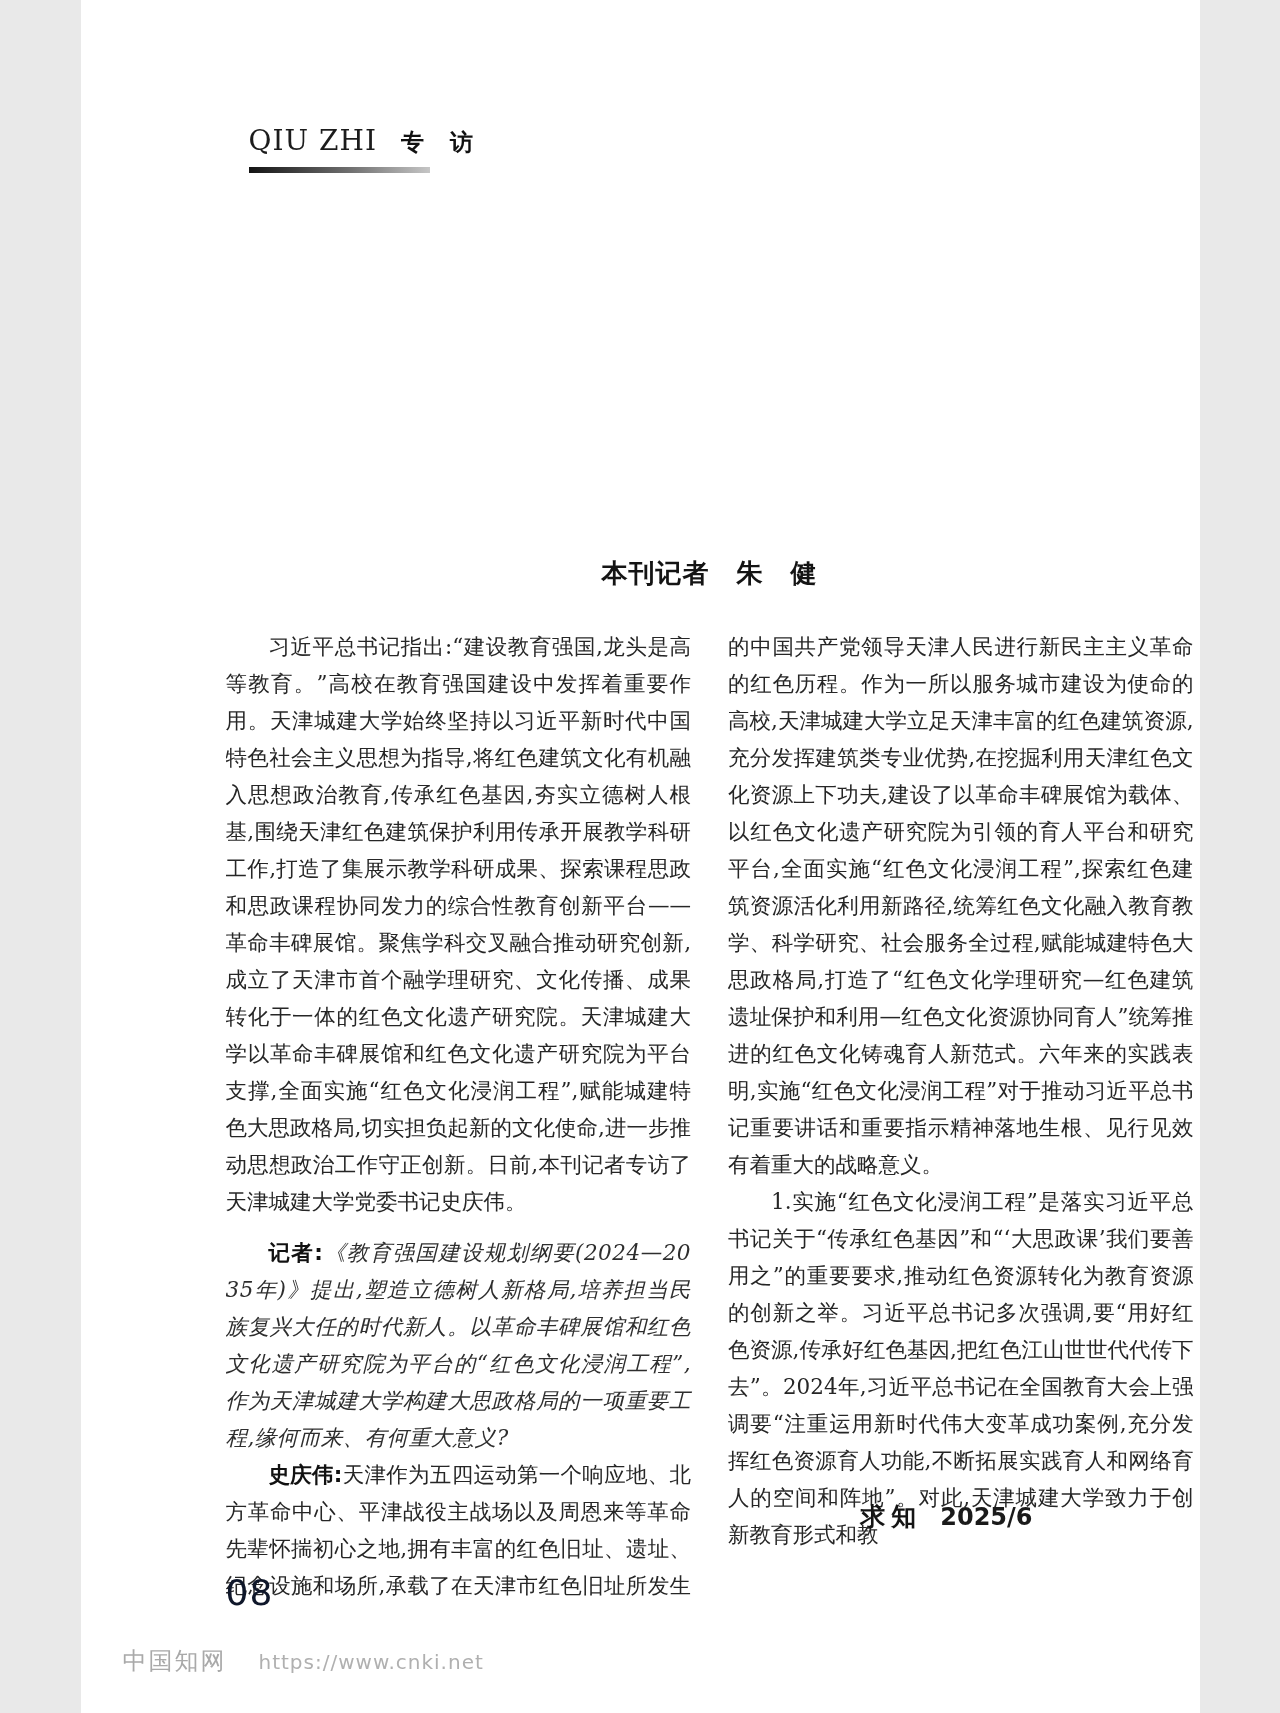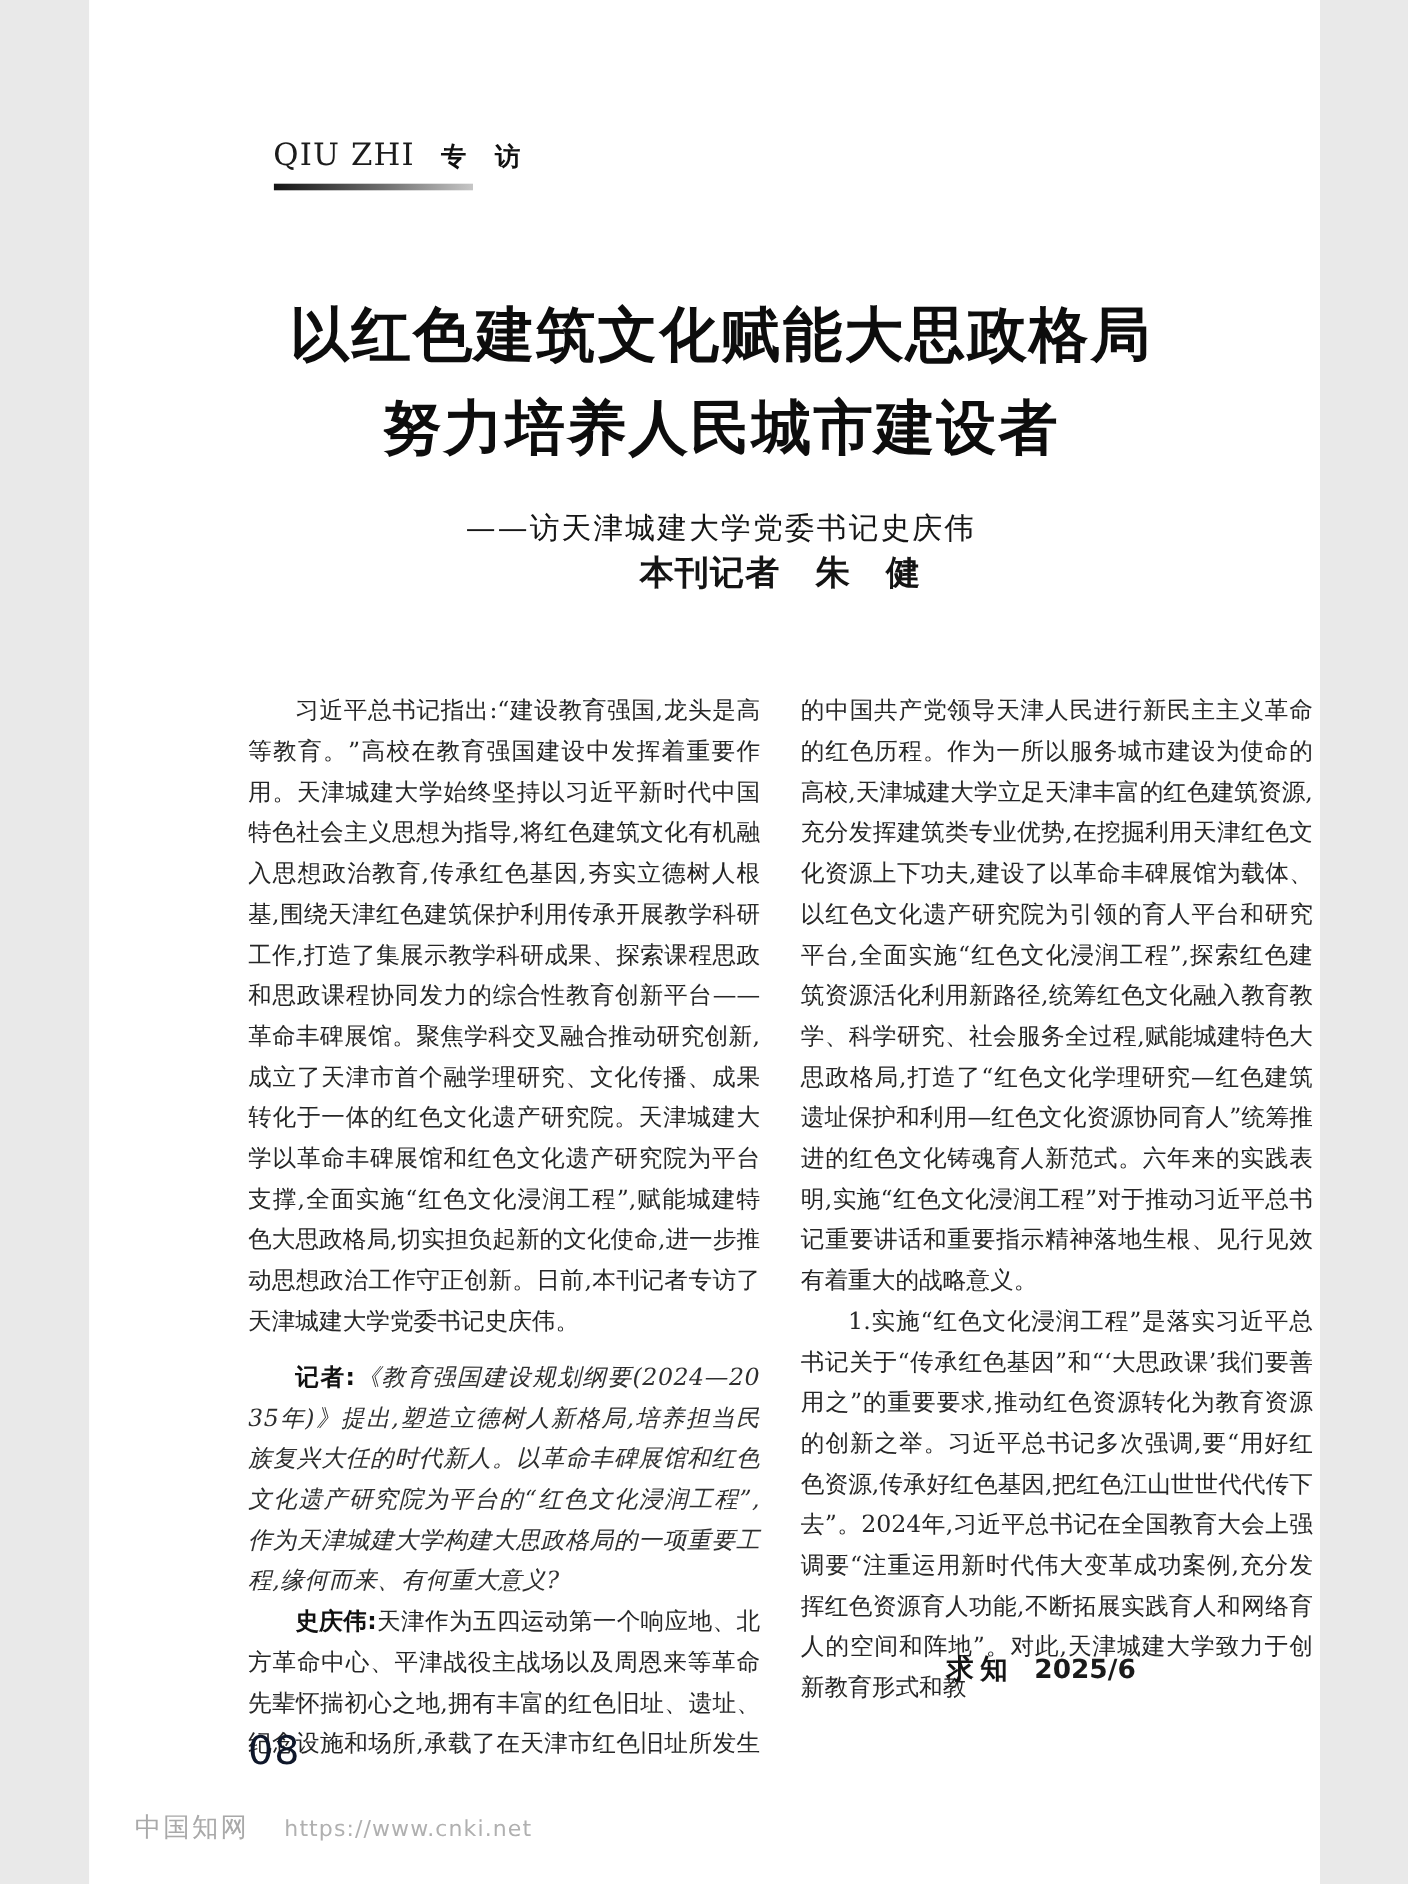--- a/index.html
+++ b/index.html
@@ -41,24 +41,24 @@
     font-size: 54px; font-weight: 900; color: #0d0d0d;
     line-height: 84px; letter-spacing: 2px; white-space: nowrap;
   }
   .subtitle {
     margin-top: 32px;
     font-family: "DejaVu Serif", serif;
     font-size: 27px; font-weight: 500; color: #161616;
     letter-spacing: 2px; white-space: nowrap;
   }
   .byline {
-    position: absolute; left: 145px; top: 500px; width: 968px;
+    position: absolute; left: 145px; top: 556px; width: 968px;
     text-align: center;
     font-family: Liberation Sans, sans-serif;
-    font-size: 31px; font-weight: 700; color: #141414;
+    font-size: 26px; font-weight: 700; color: #141414;
     letter-spacing: 1px;
   }
 
   
   .article-body {
     position: absolute; left: 145px; top: 612px;
     width: 968px; height: 1000px;
     column-count: 2; column-gap: 37px; column-fill: auto;
     overflow: hidden;
     font-family: "DejaVu Serif", serif;
@@ -106,25 +106,20 @@
 <div class="page">
 
   <div class="header">
     <div class="logo-row">
       <span class="logo">QIU ZHI</span>
       <span class="section-label">专访</span>
     </div>
     <div class="header-rule"></div>
   </div>
 
-  <div class="title-block">
-    <div class="title-line">以红色建筑文化赋能大思政格局</div>
-    <div class="title-line">努力培养人民城市建设者</div>
-    <div class="subtitle">——访天津城建大学党委书记史庆伟</div>
-  </div>
 
   <div class="byline">本刊记者　朱　健</div>
 
   <div class="article-body">
       <p class="para body">习近平总书记指出:“建设教育强国,龙头是高等教育。”高校在教育强国建设中发挥着重要作用。天津城建大学始终坚持以习近平新时代中国特色社会主义思想为指导,将红色建筑文化有机融入思想政治教育,传承红色基因,夯实立德树人根基,围绕天津红色建筑保护利用传承开展教学科研工作,打造了集展示教学科研成果、探索课程思政和思政课程协同发力的综合性教育创新平台——革命丰碑展馆。聚焦学科交叉融合推动研究创新,成立了天津市首个融学理研究、文化传播、成果转化于一体的红色文化遗产研究院。天津城建大学以革命丰碑展馆和红色文化遗产研究院为平台支撑,全面实施“红色文化浸润工程”,赋能城建特色大思政格局,切实担负起新的文化使命,进一步推动思想政治工作守正创新。日前,本刊记者专访了天津城建大学党委书记史庆伟。</p>
       <p class="para question"><span class="speaker">记者:</span>《教育强国建设规划纲要(2024—2035年)》提出,塑造立德树人新格局,培养担当民族复兴大任的时代新人。以革命丰碑展馆和红色文化遗产研究院为平台的“红色文化浸润工程”,作为天津城建大学构建大思政格局的一项重要工程,缘何而来、有何重大意义?</p>
       <p class="para answer"><span class="speaker">史庆伟:</span>天津作为五四运动第一个响应地、北方革命中心、平津战役主战场以及周恩来等革命先辈怀揣初心之地,拥有丰富的红色旧址、遗址、纪念设施和场所,承载了在天津市红色旧址所发生的中国共产党领导天津人民进行新民主主义革命的红色历程。作为一所以服务城市建设为使命的高校,天津城建大学立足天津丰富的红色建筑资源,充分发挥建筑类专业优势,在挖掘利用天津红色文化资源上下功夫,建设了以革命丰碑展馆为载体、以红色文化遗产研究院为引领的育人平台和研究平台,全面实施“红色文化浸润工程”,探索红色建筑资源活化利用新路径,统筹红色文化融入教育教学、科学研究、社会服务全过程,赋能城建特色大思政格局,打造了“红色文化学理研究—红色建筑遗址保护和利用—红色文化资源协同育人”统筹推进的红色文化铸魂育人新范式。六年来的实践表明,实施“红色文化浸润工程”对于推动习近平总书记重要讲话和重要指示精神落地生根、见行见效有着重大的战略意义。</p>
       <p class="para body">1.实施“红色文化浸润工程”是落实习近平总书记关于“传承红色基因”和“‘大思政课’我们要善用之”的重要要求,推动红色资源转化为教育资源的创新之举。习近平总书记多次强调,要“用好红色资源,传承好红色基因,把红色江山世世代代传下去”。2024年,习近平总书记在全国教育大会上强调要“注重运用新时代伟大变革成功案例,充分发挥红色资源育人功能,不断拓展实践育人和网络育人的空间和阵地”。对此,天津城建大学致力于创新教育形式和教</p>
     </div>
 

